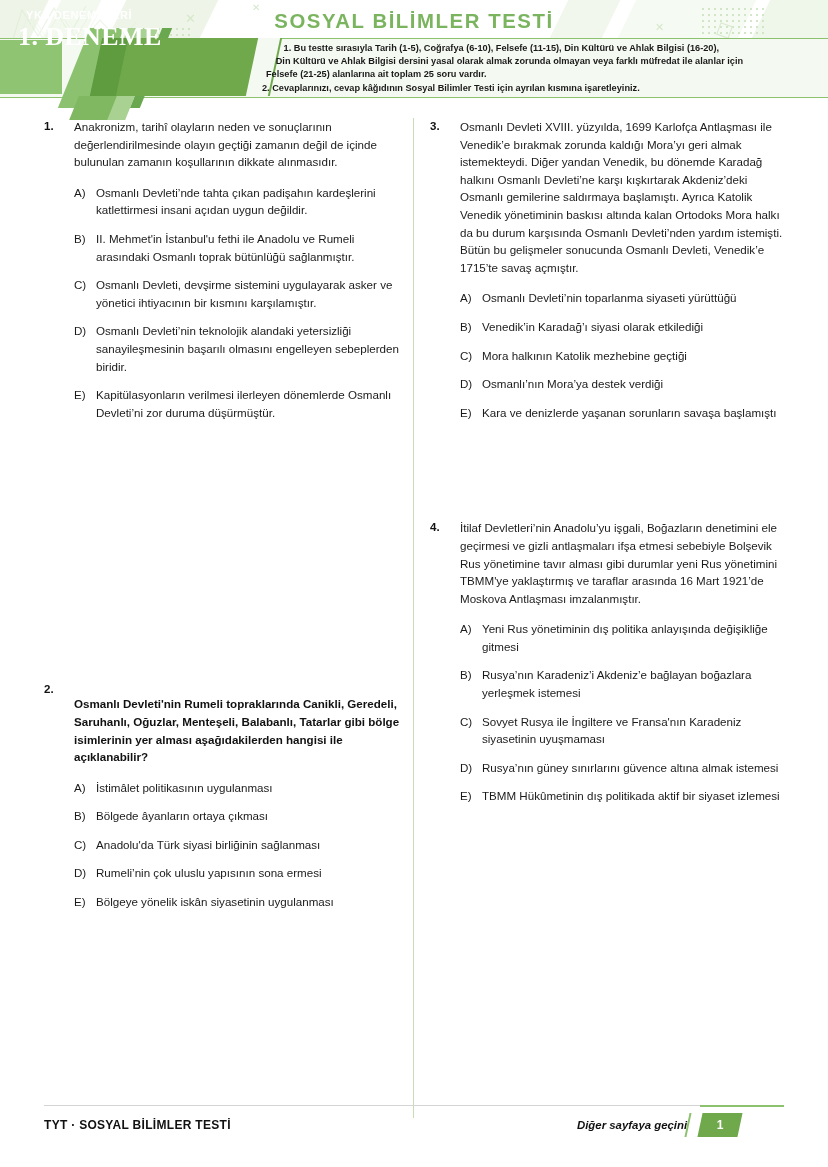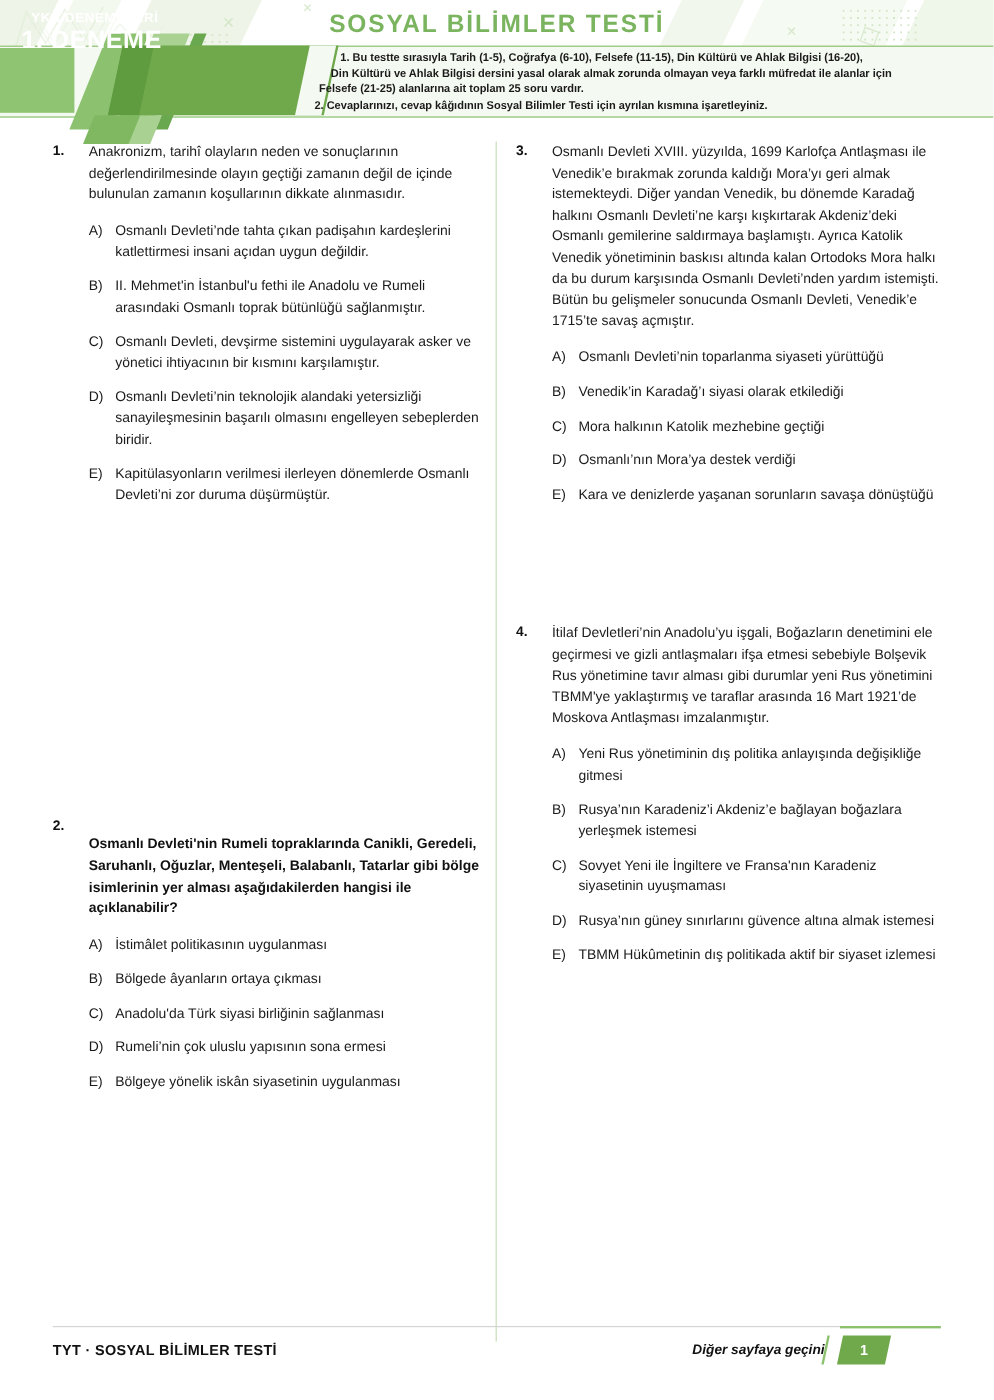--- a/index.html
+++ b/index.html
@@ -139,24 +139,24 @@
     color: #ffffff;
     font-size: 11px;
     font-weight: bold;
     letter-spacing: .6px;
     font-family: "Liberation Sans Narrow", "Liberation Sans", sans-serif;
   }
   .badge-main {
     position: absolute;
     left: 18px; top: 22px;
     color: #ffffff;
-    font-size: 21px;
+    font-size: 26px;
     font-weight: bold;
     letter-spacing: .4px;
-    font-family: Liberation Sans, sans-serif;
+    font-family: Liberation Serif, serif;
   }
   .badge-tail {
     position: absolute;
     left: 252px; top: 38px;
     width: 22px; height: 58px;
     background: #f4f9f1;
     transform: skewX(-12deg);
   }
 
   .instructions {
@@ -468,21 +468,21 @@
       <div class="opt">
         <span class="opt-letter">C)</span>
         <span class="opt-text">Mora halkının Katolik mezhebine geçtiği</span>
       </div>
       <div class="opt">
         <span class="opt-letter">D)</span>
         <span class="opt-text">Osmanlı’nın Mora’ya destek verdiği</span>
       </div>
       <div class="opt">
         <span class="opt-letter">E)</span>
-        <span class="opt-text">Kara ve denizlerde yaşanan sorunların savaşa dönüştüğü</span>
+        <span class="opt-text">Kara ve denizlerde yaşanan sorunların savaşa başlamıştı</span>
       </div>
     </div>
   </div>
 
   <div class="spacer-4"></div>
 
   <div class="q">
     <div class="q-head">
       <div class="q-num">4.</div>
       <div class="q-body">
@@ -493,21 +493,21 @@
       <div class="opt">
         <span class="opt-letter">A)</span>
         <span class="opt-text">Yeni Rus yönetiminin dış politika anlayışında değişikliğe gitmesi</span>
       </div>
       <div class="opt">
         <span class="opt-letter">B)</span>
         <span class="opt-text">Rusya’nın Karadeniz’i Akdeniz’e bağlayan boğazlara yerleşmek istemesi</span>
       </div>
       <div class="opt">
         <span class="opt-letter">C)</span>
-        <span class="opt-text">Sovyet Yeni ile İngiltere ve Fransa'nın Karadeniz siyasetinin uyuşmaması</span>
+        <span class="opt-text">Sovyet Rusya ile İngiltere ve Fransa'nın Karadeniz siyasetinin uyuşmaması</span>
       </div>
       <div class="opt">
         <span class="opt-letter">D)</span>
         <span class="opt-text">Rusya’nın güney sınırlarını güvence altına almak istemesi</span>
       </div>
       <div class="opt">
         <span class="opt-letter">E)</span>
         <span class="opt-text">TBMM Hükûmetinin dış politikada aktif bir siyaset izlemesi</span>
       </div>
     </div>

